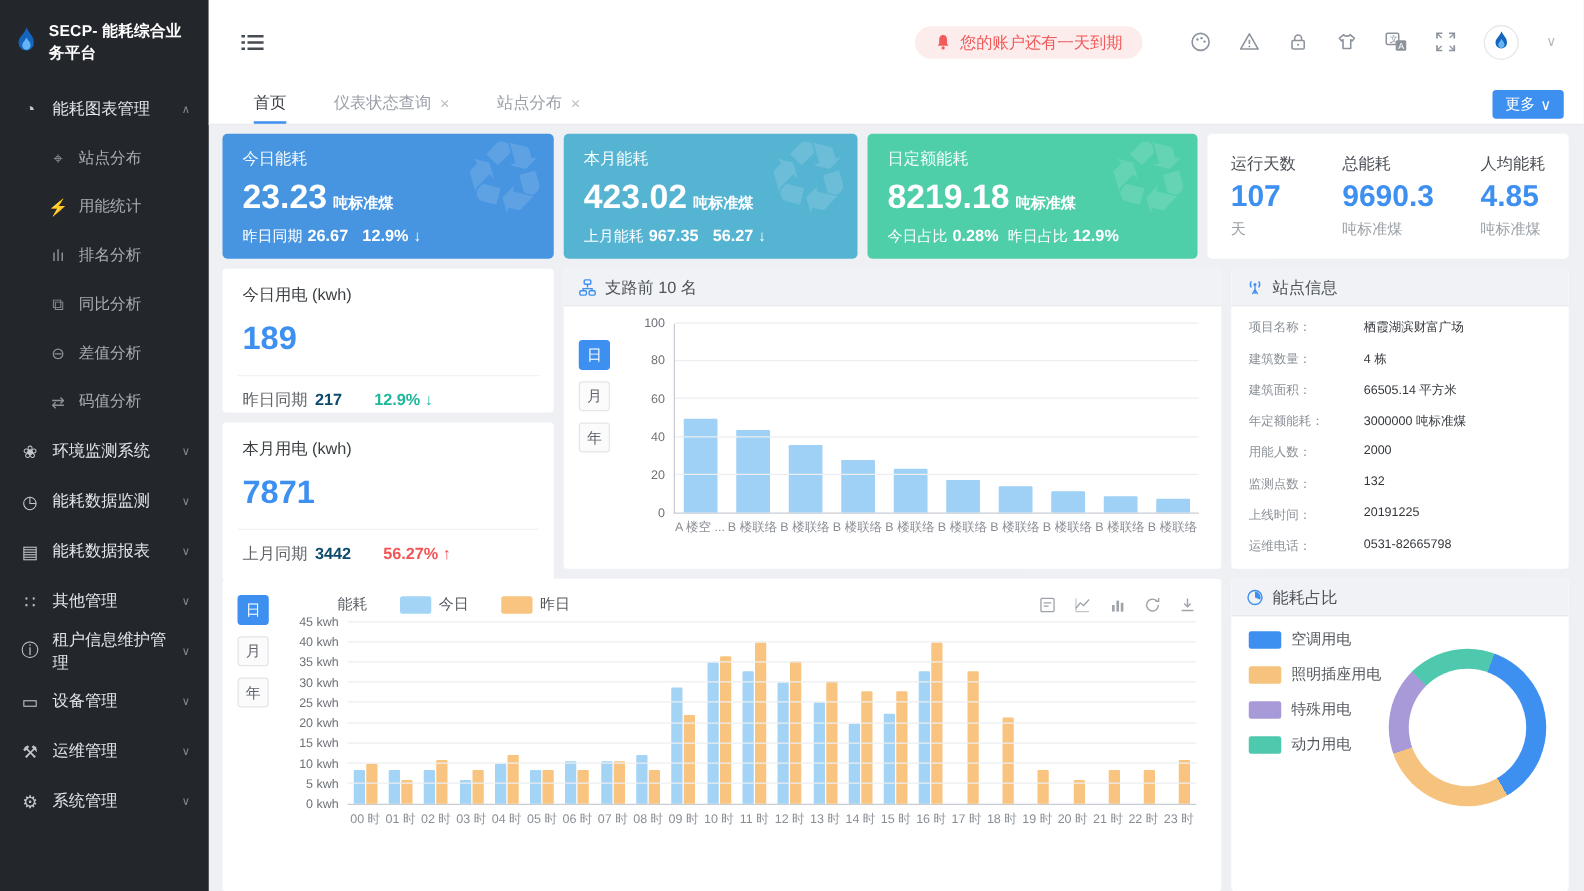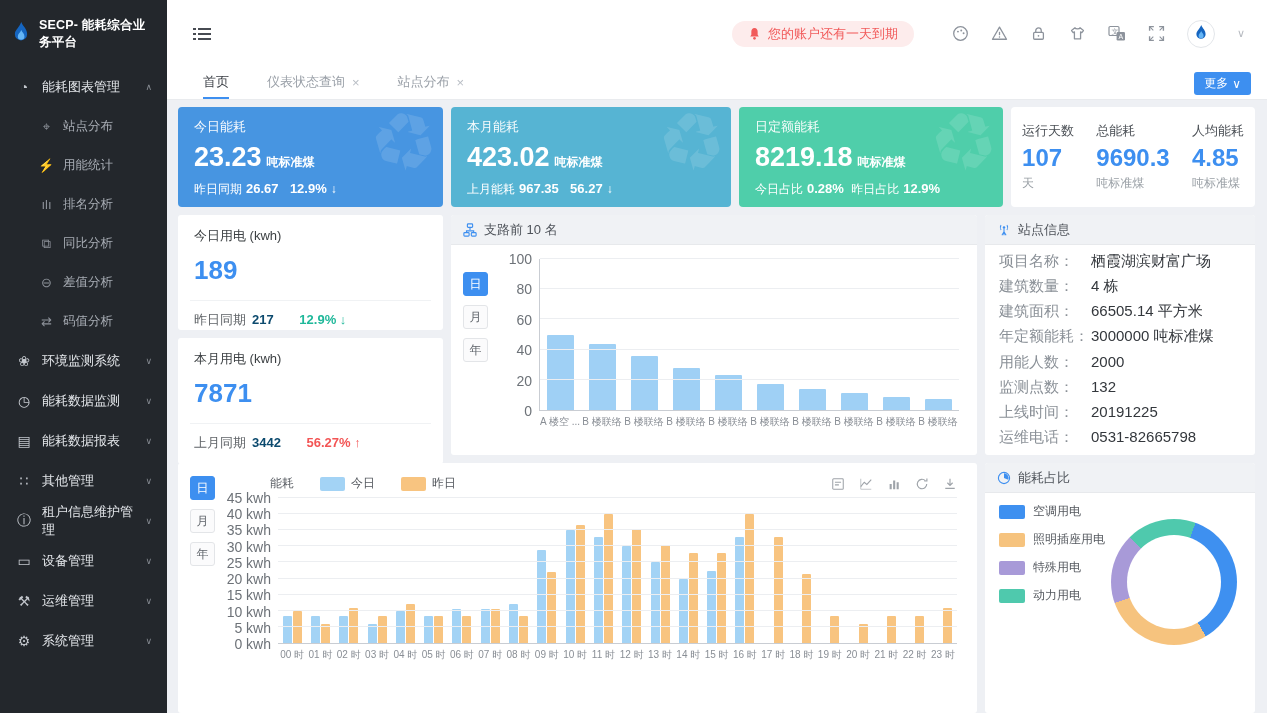--- a/index.html
+++ b/index.html
@@ -59,21 +59,21 @@
   .pct-green { color:#1fb89a; font-weight:bold; }
   .pct-red { color:#f35555; font-weight:bold; }
 
   .toggles { position:absolute; left:12px; top:13px; display:flex; flex-direction:column; gap:9px; }
   .tg { width:25px; height:24px; font-size:12px; border-radius:3px; border:1px solid #e3e5e8; background:#fbfbfc; color:#5f646a; display:flex; align-items:center; justify-content:center; cursor:pointer; }
   .tg.active { background:#3d8ff0; border-color:#3d8ff0; color:#fff; }
 
   
   .bar-chart { display:flex; }
   .chart-y { position:relative; }
-  .chart-y .yt { position:absolute; right:7px; transform:translateY(50%); font-size:14px; color:#6d7278; white-space:nowrap; }
+  .chart-y .yt { position:absolute; right:7px; transform:translateY(50%); font-size:10px; color:#6d7278; white-space:nowrap; }
   .chart-main { flex:1; display:flex; flex-direction:column; }
   .plot { position:relative; border-bottom:1px solid #c9cdd3; }
   .gridline { position:absolute; left:0; right:0; height:1px; background:#eceef1; }
   .bar-groups { position:absolute; left:0; right:0; top:0; bottom:0; display:flex; }
   .bar-group { flex:1; display:flex; align-items:flex-end; justify-content:center; gap:1px; height:100%; }
   .bar { border-radius:1px 1px 0 0; }
   .x-labels { display:flex; margin-top:4px; }
   .x-label { flex:1; text-align:center; font-size:10px; color:#898e95; white-space:nowrap; }
 
   #branch-body { position:relative; height:209px; }
@@ -88,21 +88,21 @@
   .leg { display:flex; align-items:center; gap:6px; font-size:12px; color:#55595f; }
   .sw { width:25px; height:14px; border-radius:2px; }
   .trend-tools { margin-left:auto; display:flex; gap:14px; color:#9ea3a9; }
   .trend-tools span { cursor:pointer; }
   #trend-chart { margin:6px 20px 0 56px; }
   #trend-chart .chart-y { width:44px; height:146px; }
   #trend-chart .plot { height:146px; }
 
   
   .site-rows { display:flex; flex-direction:column; justify-content:space-around; height:209px; padding:4px 14px; }
-  .site-row { display:flex; font-size:15px; }
+  .site-row { display:flex; font-size:10px; }
   .site-row .lbl { width:92px; color:#8a9097; }
   .site-row .val { color:#33373c; }
 
   
   .pie-body { position:relative; height:219px; }
   .pie-legend { position:absolute; left:14px; top:10px; display:flex; flex-direction:column; gap:11px; }
   .pleg { display:flex; align-items:center; gap:8px; font-size:12px; color:#55595f; }
   .pleg .sw { width:26px; height:14px; }
   .donut { position:absolute; right:18px; top:26px; width:126px; height:126px; border-radius:50%; }
   .donut-hole { position:absolute; left:16px; top:16px; width:94px; height:94px; border-radius:50%; background:#fff; }
@@ -290,21 +290,21 @@
 
   <div class="content">
 
     <div class="row">
       <div class="kpi" style="width: 265px; background: rgb(71, 149, 225);" id="kpi0">
         <div class="t">今日能耗</div>
         <div class="v"><span>23.23</span><span class="u">吨标准煤</span></div>
         <div class="s"><span>昨日同期</span><b>26.67</b> <b>12.9%</b><span>↓</span></div>
         <div class="wm">♻</div>
       </div>
-      <div class="kpi" style="width: 280px; background: rgb(86, 180, 211);" id="kpi1">
+      <div class="kpi" style="width: 235px; background: rgb(86, 180, 211);" id="kpi1">
         <div class="t">本月能耗</div>
         <div class="v"><span>423.02</span><span class="u">吨标准煤</span></div>
         <div class="s"><span>上月能耗</span><b>967.35</b> <b>56.27</b><span>↓</span></div>
         <div class="wm">♻</div>
       </div>
       <div class="kpi" style="width: 264px; background: rgb(79, 206, 170);" id="kpi2">
         <div class="t">日定额能耗</div>
         <div class="v"><span>8219.18</span><span class="u">吨标准煤</span></div>
         <div class="s"><span>今日占比</span><b>0.28%</b> <span>昨日占比</span><b>12.9%</b></div>
         <div class="wm">♻</div>

